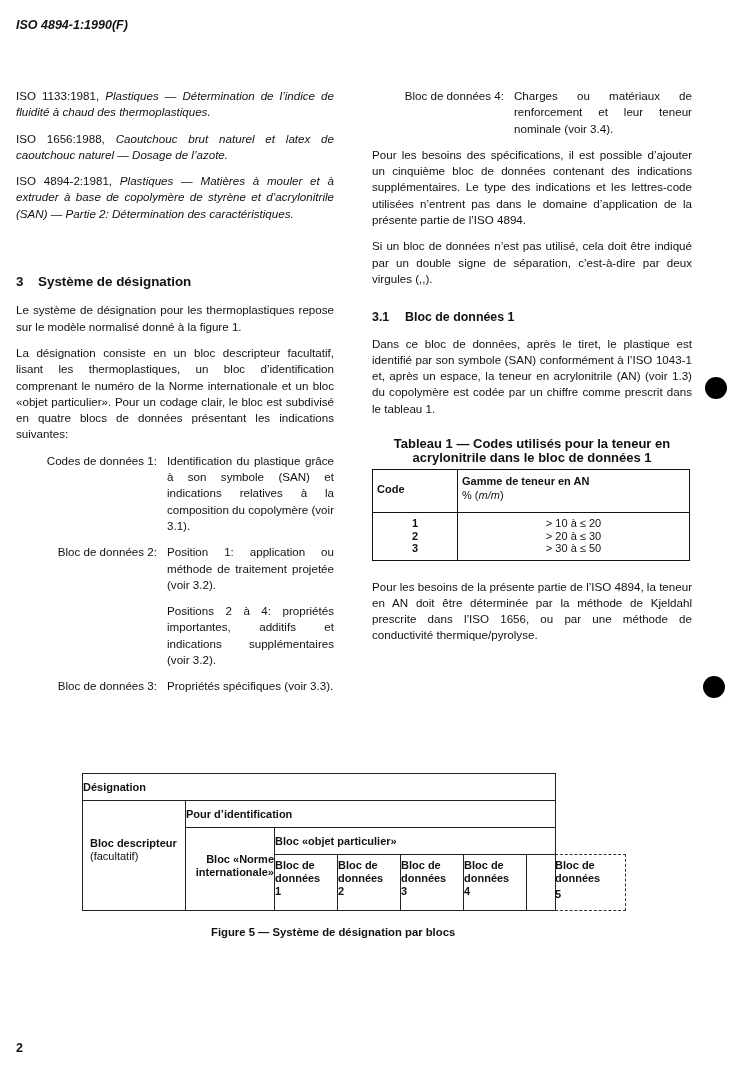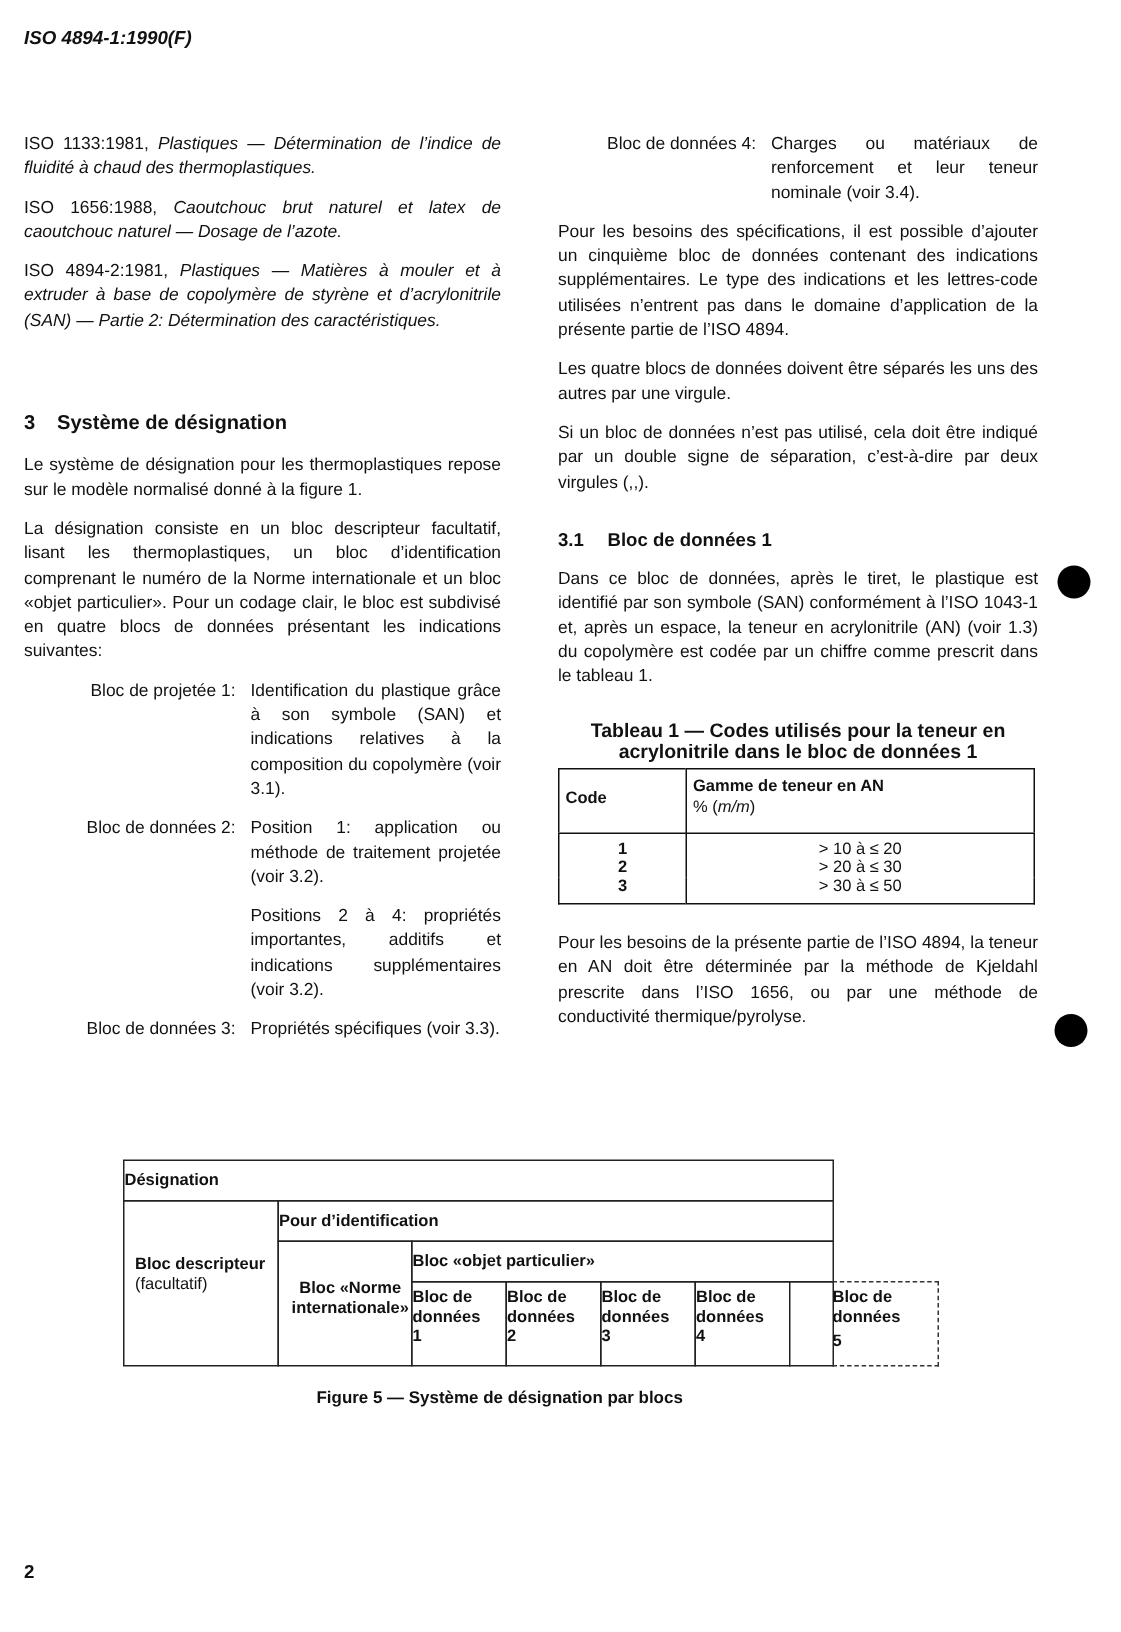--- a/index.html
+++ b/index.html
@@ -51,21 +51,21 @@
   <p><span>ISO 1133:1981,</span> <i>Plastiques — Détermination de l’indice de fluidité à chaud des thermoplastiques.</i></p>
   <p><span>ISO 1656:1988,</span> <i>Caoutchouc brut naturel et latex de caoutchouc naturel — Dosage de l’azote.</i></p>
   <p><span>ISO 4894-2:1981,</span> <i>Plastiques — Matières à mouler et à extruder à base de copolymère de styrène et d’acrylonitrile (SAN) — Partie 2: Détermination des caractéristiques.</i></p>
 
   <p class="section-heading"><span class="num">3</span><span>Système de désignation</span></p>
 
   <p>Le système de désignation pour les thermoplastiques repose sur le modèle normalisé donné à la figure 1.</p>
   <p>La désignation consiste en un bloc descripteur facultatif, lisant les thermoplastiques, un bloc d’identification comprenant le numéro de la Norme internationale et un bloc «objet particulier». Pour un codage clair, le bloc est subdivisé en quatre blocs de données présentant les indications suivantes:</p>
 
   <div class="bloc-row">
-    <div class="bloc-label">Bloc de projetée 1:</div>
+    <div class="bloc-label">Codes de données 1:</div>
     <div class="bloc-desc">
       <p>Identification du plastique grâce à son symbole (SAN) et indications relatives à la composition du copolymère (voir 3.1).</p>
     </div>
   </div>
   <div class="bloc-row">
     <div class="bloc-label">Bloc de données 2:</div>
     <div class="bloc-desc">
       <p>Position 1: application ou méthode de traitement projetée (voir 3.2).</p>
       <p>Positions 2 à 4: propriétés importantes, additifs et indications supplémentaires (voir 3.2).</p>
     </div>
@@ -79,21 +79,20 @@
 </div>
 
 <div class="col col-right">
   <div class="bloc-row">
     <div class="bloc-label">Bloc de données 4:</div>
     <div class="bloc-desc">
       <p>Charges ou matériaux de renforcement et leur teneur nominale (voir 3.4).</p>
     </div>
   </div>
   <p>Pour les besoins des spécifications, il est possible d’ajouter un cinquième bloc de données contenant des indications supplémentaires. Le type des indications et les lettres-code utilisées n’entrent pas dans le domaine d’application de la présente partie de l’ISO 4894.</p>
-  <p>Les quatre blocs de données doivent être séparés les uns des autres par une virgule.</p>
   <p>Si un bloc de données n’est pas utilisé, cela doit être indiqué par un double signe de séparation, c’est-à-dire par deux virgules (,,).</p>
 
   <p class="sub-heading"><span class="num">3.1</span><span>Bloc de données 1</span></p>
   <p>Dans ce bloc de données, après le tiret, le plastique est identifié par son symbole (SAN) conformément à l’ISO 1043-1 et, après un espace, la teneur en acrylonitrile (AN) (voir 1.3) du copolymère est codée par un chiffre comme prescrit dans le tableau 1.</p>
 
   <p class="table-caption">Tableau 1 — Codes utilisés pour la teneur en acrylonitrile dans le bloc de données 1</p>
   <table class="codes">
     <thead>
       <tr>
         <th class="code-h">Code</th>
@@ -124,21 +123,21 @@
 <div class="dot" style="left:705px; top:377px;"></div>
 <div class="dot" style="left:703px; top:676px;"></div>
 
 <div class="figure">
   <div class="fig-cell fig-border" style="left:0; top:0; width:474px; height:28px; padding-top:7px;">Désignation</div>
   <div class="fig-cell fig-border" style="left:0; top:27px; width:104px; height:111px; text-align:left; padding:36px 0 0 7px;">
     <div>Bloc descripteur</div>
     <div style="font-weight:normal">(facultatif)</div>
   </div>
   <div class="fig-cell fig-border" style="left:103px; top:27px; width:371px; height:28px; padding-top:7px;">Pour d’identification</div>
-  <div class="fig-cell fig-border" style="left:103px; top:54px; width:90px; height:84px; text-align:center; padding:25px 0 0 7px;">Bloc «Norme internationale»</div>
+  <div class="fig-cell fig-border" style="left:103px; top:54px; width:90px; height:84px; text-align:right; padding:25px 0 0 7px;">Bloc «Norme internationale»</div>
   <div class="fig-cell fig-border" style="left:192px; top:54px; width:282px; height:28px; padding-top:7px;">Bloc «objet particulier»</div>
 
   <div class="fig-cell fig-border" style="left:192px; top:81px; width:64px; height:57px; padding-top:4px;">
     <div>Bloc de</div>
     <div>données</div>
     <div>1</div>
   </div>
   <div class="fig-cell fig-border" style="left:255px; top:81px; width:64px; height:57px; padding-top:4px;">
     <div>Bloc de</div>
     <div>données</div>

